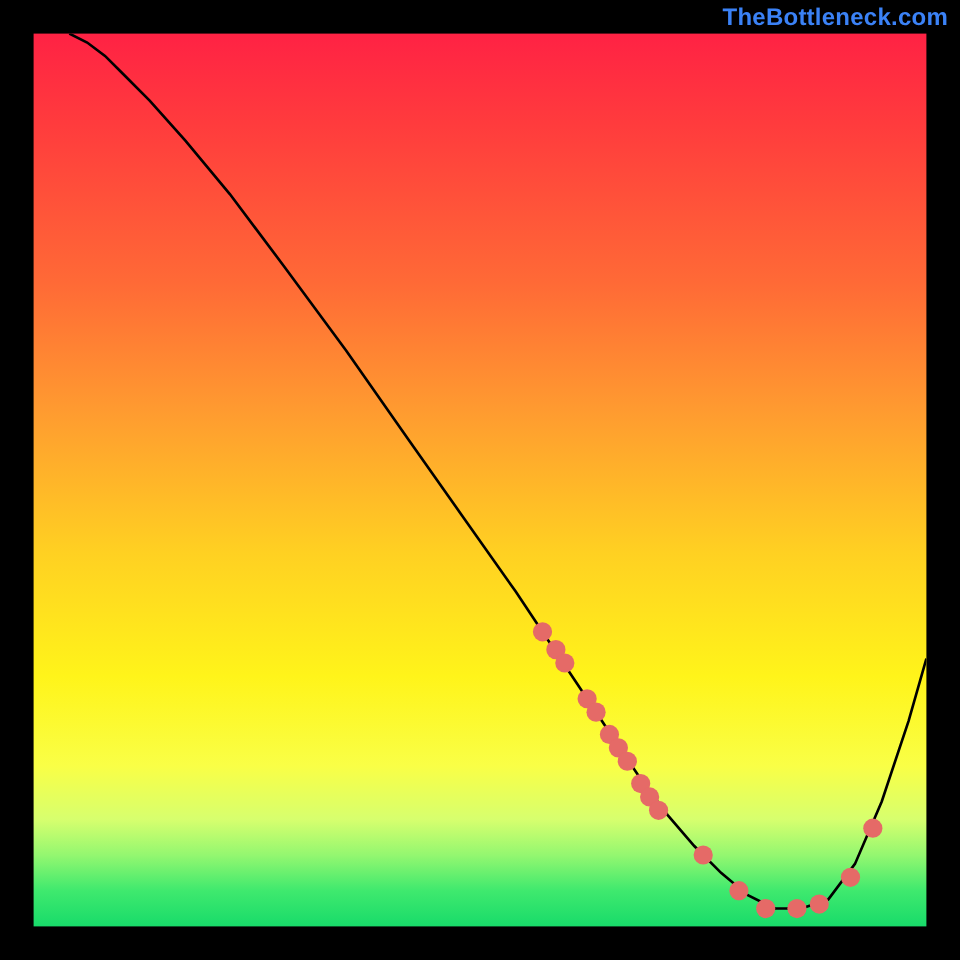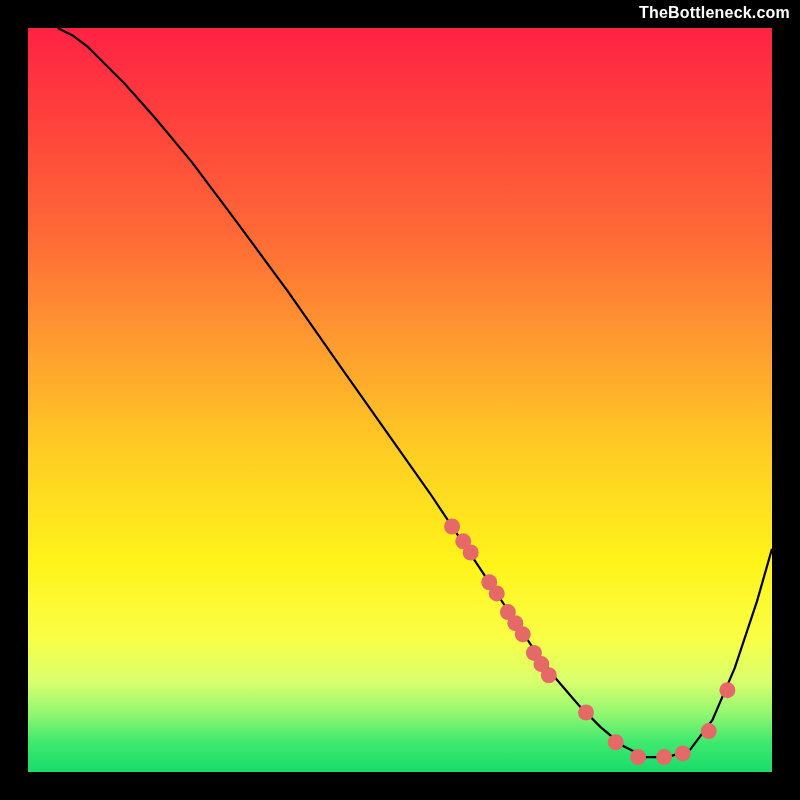--- a/index.html
+++ b/index.html
@@ -14,22 +14,22 @@
   .page {
     position: relative;
     width: 800px;
     height: 800px;
     background: #000;
   }
   .watermark {
     position: absolute;
     top: 4px;
     right: 10px;
-    color: #ffffff;
-    font-size: 16px;
+    color: #3b82f6;
+    font-size: 20px;
     font-weight: bold;
     letter-spacing: 0.2px;
     z-index: 10;
   }
   .plot-area {
     position: absolute;
     left: 28px;
     top: 28px;
     width: 744px;
     height: 744px;

